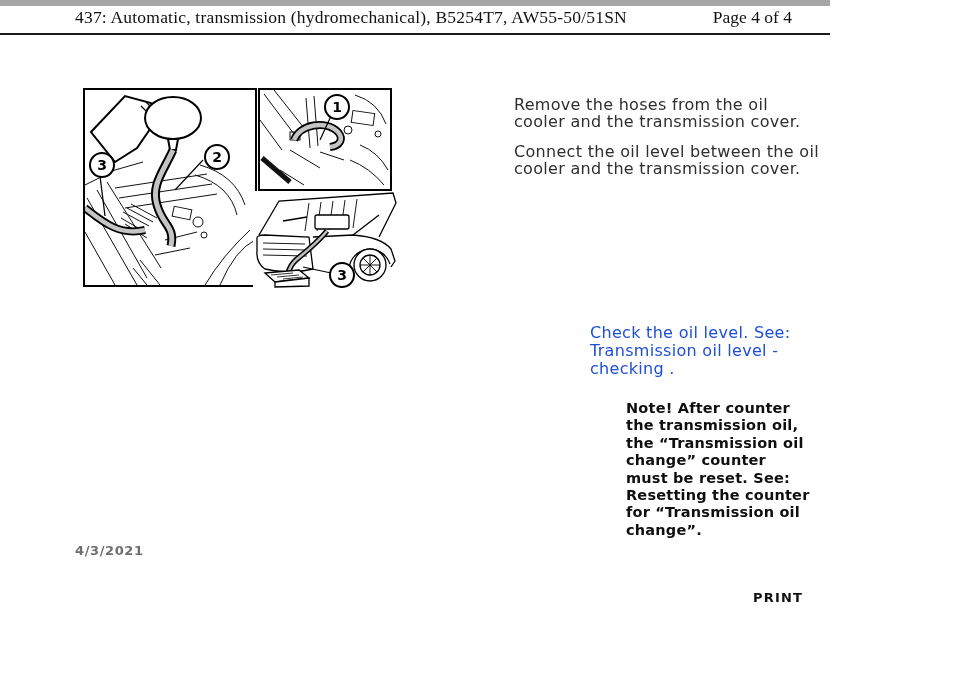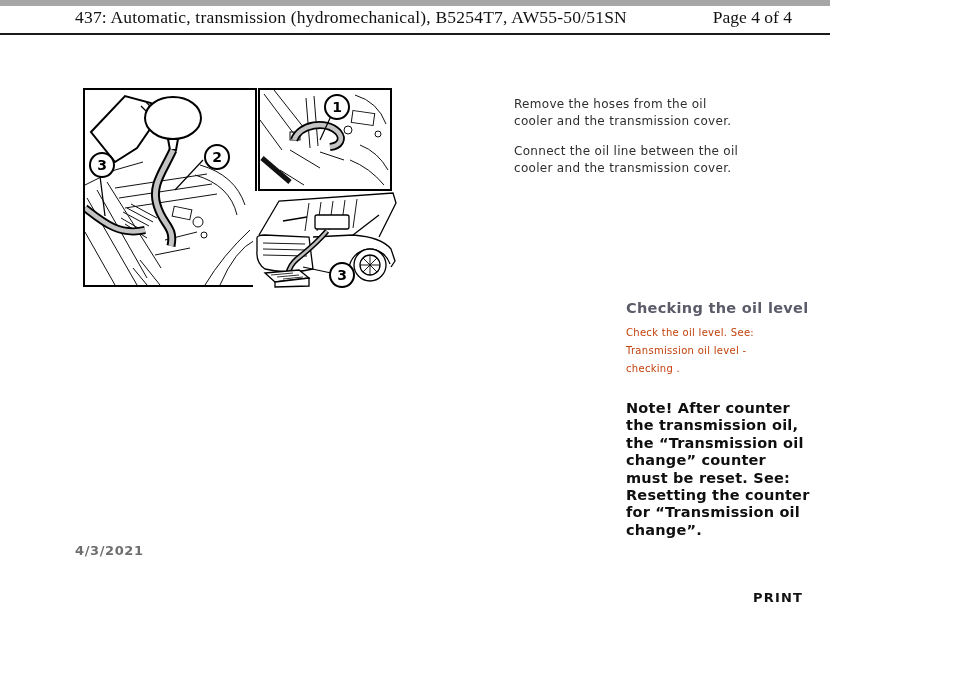--- a/index.html
+++ b/index.html
@@ -47,30 +47,30 @@
     position: absolute; width: 26px; height: 26px;
     border: 2px solid #000; border-radius: 50%; background: #fff;
     display: flex; align-items: center; justify-content: center;
     font-weight: bold; font-size: 14px; color: #000;
     font-family: "DejaVu Sans", sans-serif; z-index: 3;
   }
   
   .pre { white-space: pre-line; }
   .para-col {
     position: absolute; left: 514px; top: 96px; width: 380px;
-    font-size: 12px; line-height: 17px; letter-spacing: 0.3px; color: #2e2e2e;
+    font-size: 16px; line-height: 17px; letter-spacing: 0.3px; color: #2e2e2e;
   }
   .para-col .p1 { margin-bottom: 13px; }
   .section-heading {
     position: absolute; left: 626px; top: 300px;
     font-size: 14.5px; font-weight: bold; color: #5b5b6a; letter-spacing: 0.3px;
   }
   .section-body {
-    position: absolute; left: 626px; top: 324px; width: 240px;
-    font-size: 10px; line-height: 18px; letter-spacing: 0.3px; color: #c2410c;
+    position: absolute; left: 590px; top: 324px; width: 240px;
+    font-size: 16px; line-height: 18px; letter-spacing: 0.3px; color: #1d4ed8;
   }
   .section-note {
     position: absolute; left: 626px; top: 400px; width: 230px;
     font-size: 14.5px; line-height: 17.4px; letter-spacing: 0.2px;
     font-weight: bold; color: #0f0f0f;
   }
   .footer-date {
     position: absolute; left: 75px; top: 543px;
     font-size: 13px; font-weight: bold; color: #6e6e6e; letter-spacing: 0.6px;
   }
@@ -183,25 +183,24 @@
         <path d="M18,84 L40,82 M24,86 L46,84 M30,88 L50,86" stroke-width="0.8"></path>
       </g>
       <line x1="78" y1="82" x2="50" y2="76" stroke="#000" stroke-width="1.2"></line>
     </svg>
     <span class="callout" style="left:76px; top:71px;">3</span>
   </div>
 
   <div class="para-col">
     <div class="p1 pre">Remove the hoses from the oil
 cooler and the transmission cover.</div>
-    <div class="pre">Connect the oil line between the oil
+    <div class="pre">Connect the oil level between the oil
 cooler and the transmission cover.</div>
   </div>
 
-  <div class="section-heading">Checking the oil level</div>
   <div class="section-body pre">Check the oil level. See:
 Transmission oil level -
 checking .</div>
   <div class="section-note pre">Note! After counter
 the transmission oil,
 the “Transmission oil
 change” counter
 must be reset. See:
 Resetting the counter
 for “Transmission oil

